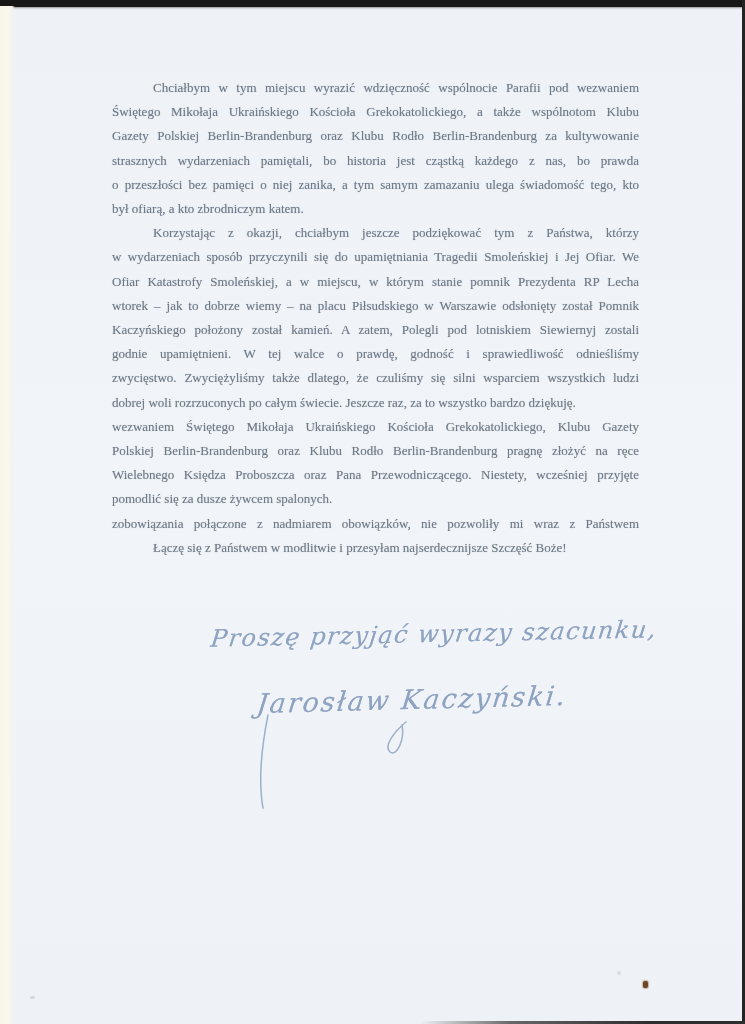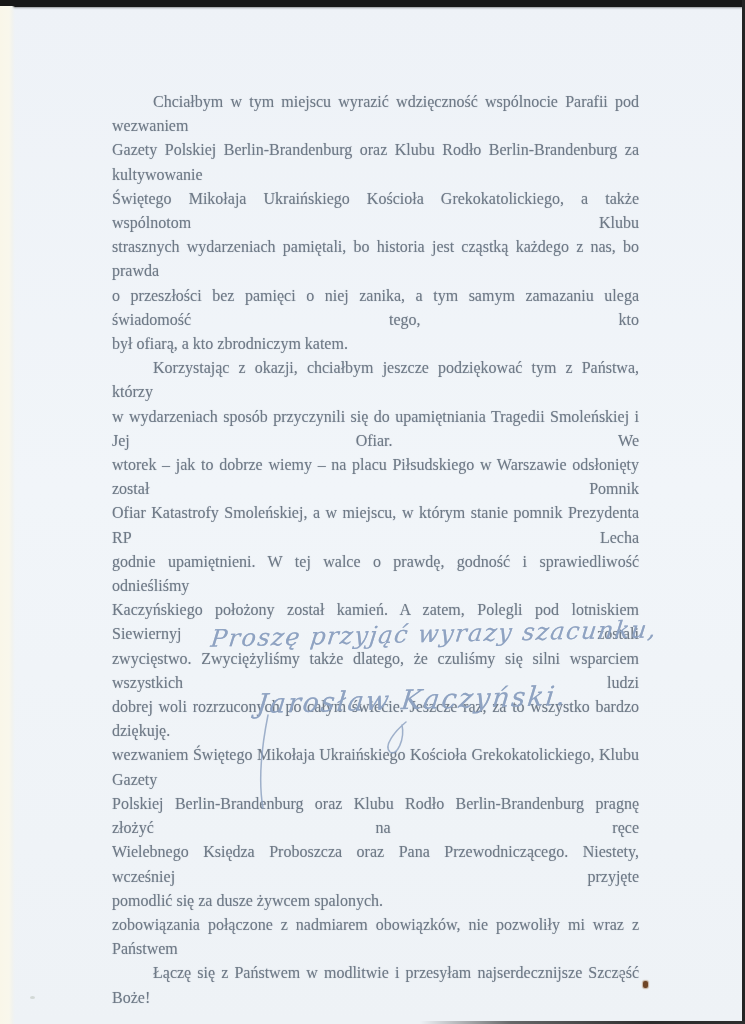--- a/index.html
+++ b/index.html
@@ -37,24 +37,24 @@
     background: #242424;
   }
   .edge-bottom {
     position: absolute; bottom: 0; left: 420px; right: 0;
     height: 3px;
     background: linear-gradient(to right, rgba(45,45,45,0), rgba(45,45,45,.7) 28%, #2e2e2e 70%);
   }
   
   .letter {
     position: absolute;
-    left: 112px; top: 90px;
+    left: 112px; top: 76px;
     width: 527px;
     color: #6f7a87;
-    font-size: 16px;
+    font-size: 13px;
     line-height: 24.2px;
     text-shadow: 0 0 1px rgba(122,134,148,.5);
   }
   .line {
     text-align: justify;
     text-align-last: justify;
     letter-spacing: 0px;
   }
   .line.first { text-indent: 41px; }
   .line.plast { text-align-last: left; }
@@ -108,31 +108,31 @@
     background: #d2d8d6; border-radius: 50%;
   }
 </style>
 </head>
 <body>
 
 <div class="scan-root">
 
   <div class="letter">
       <div class="line first">Chciałbym w tym miejscu wyrazić wdzięczność wspólnocie Parafii pod wezwaniem</div>
+      <div class="line">Świętego Mikołaja Ukraińskiego Kościoła Grekokatolickiego, a także wspólnotom Klubu</div>
       <div class="line">Gazety Polskiej Berlin-Brandenburg oraz Klubu Rodło Berlin-Brandenburg za kultywowanie</div>
-      <div class="line">Świętego Mikołaja Ukraińskiego Kościoła Grekokatolickiego, a także wspólnotom Klubu</div>
       <div class="line">strasznych wydarzeniach pamiętali, bo historia jest cząstką każdego z nas, bo prawda</div>
       <div class="line">o przeszłości bez pamięci o niej zanika, a tym samym zamazaniu ulega świadomość tego, kto</div>
       <div class="line plast">był ofiarą, a kto zbrodniczym katem.</div>
       <div class="line first">Korzystając z okazji, chciałbym jeszcze podziękować tym z Państwa, którzy</div>
       <div class="line">w wydarzeniach sposób przyczynili się do upamiętniania Tragedii Smoleńskiej i Jej Ofiar. We</div>
+      <div class="line">Ofiar Katastrofy Smoleńskiej, a w miejscu, w którym stanie pomnik Prezydenta RP Lecha</div>
       <div class="line">wtorek – jak to dobrze wiemy – na placu Piłsudskiego w Warszawie odsłonięty został Pomnik</div>
-      <div class="line">Ofiar Katastrofy Smoleńskiej, a w miejscu, w którym stanie pomnik Prezydenta RP Lecha</div>
+      <div class="line">Kaczyńskiego położony został kamień. A zatem, Polegli pod lotniskiem Siewiernyj zostali</div>
       <div class="line">godnie upamiętnieni. W tej walce o prawdę, godność i sprawiedliwość odnieśliśmy</div>
-      <div class="line">Kaczyńskiego położony został kamień. A zatem, Polegli pod lotniskiem Siewiernyj zostali</div>
       <div class="line">zwycięstwo. Zwyciężyliśmy także dlatego, że czuliśmy się silni wsparciem wszystkich ludzi</div>
       <div class="line plast">dobrej woli rozrzuconych po całym świecie. Jeszcze raz, za to wszystko bardzo dziękuję.</div>
       <div class="line">wezwaniem Świętego Mikołaja Ukraińskiego Kościoła Grekokatolickiego, Klubu Gazety</div>
       <div class="line">Polskiej Berlin-Brandenburg oraz Klubu Rodło Berlin-Brandenburg pragnę złożyć na ręce</div>
       <div class="line">Wielebnego Księdza Proboszcza oraz Pana Przewodniczącego. Niestety, wcześniej przyjęte</div>
       <div class="line plast">pomodlić się za dusze żywcem spalonych.</div>
       <div class="line">zobowiązania połączone z nadmiarem obowiązków, nie pozwoliły mi wraz z Państwem</div>
       <div class="line first plast">Łączę się z Państwem w modlitwie i przesyłam najserdecznijsze Szczęść Boże!</div>
     </div>
 

